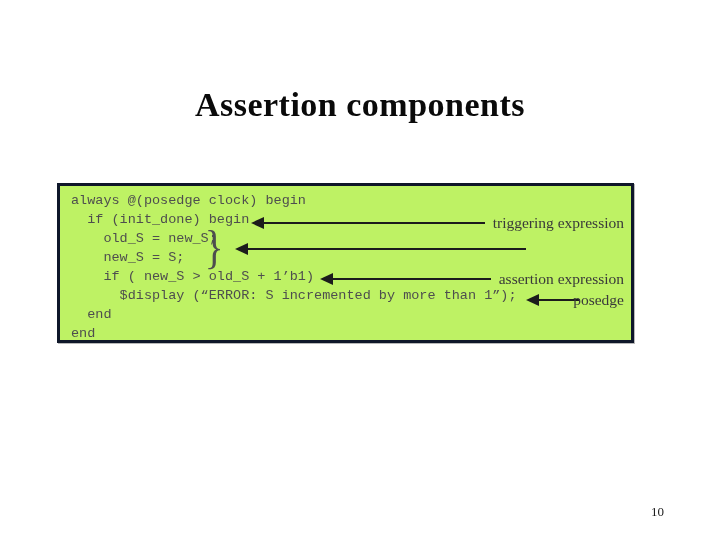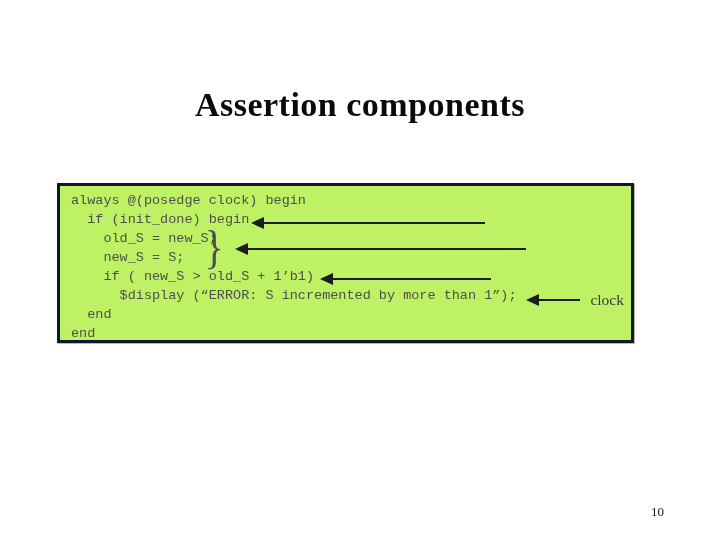--- a/index.html
+++ b/index.html
@@ -129,26 +129,28 @@
     old_S = new_S;
     new_S = S;
     if ( new_S &gt; old_S + 1’b1)
       $display (“ERROR: S incremented by more than 1”);
   end
 end</pre>
 
     <span class="brace">}</span>
 
     <div class="arrow arrow-1"></div>
+    <span class="annotation-label label-1">triggering expression</span>
 
     <div class="arrow arrow-2"></div>
 
     <div class="arrow arrow-3"></div>
+    <span class="annotation-label label-3">assertion expression</span>
 
     <div class="arrow arrow-4"></div>
-    <span class="annotation-label label-4">clock</span>
+    <span class="annotation-label label-4">posedge</span>
 
   </div>
 
 
   <span class="footer-page">10</span>
 
 </div>
 
 </body></html>

